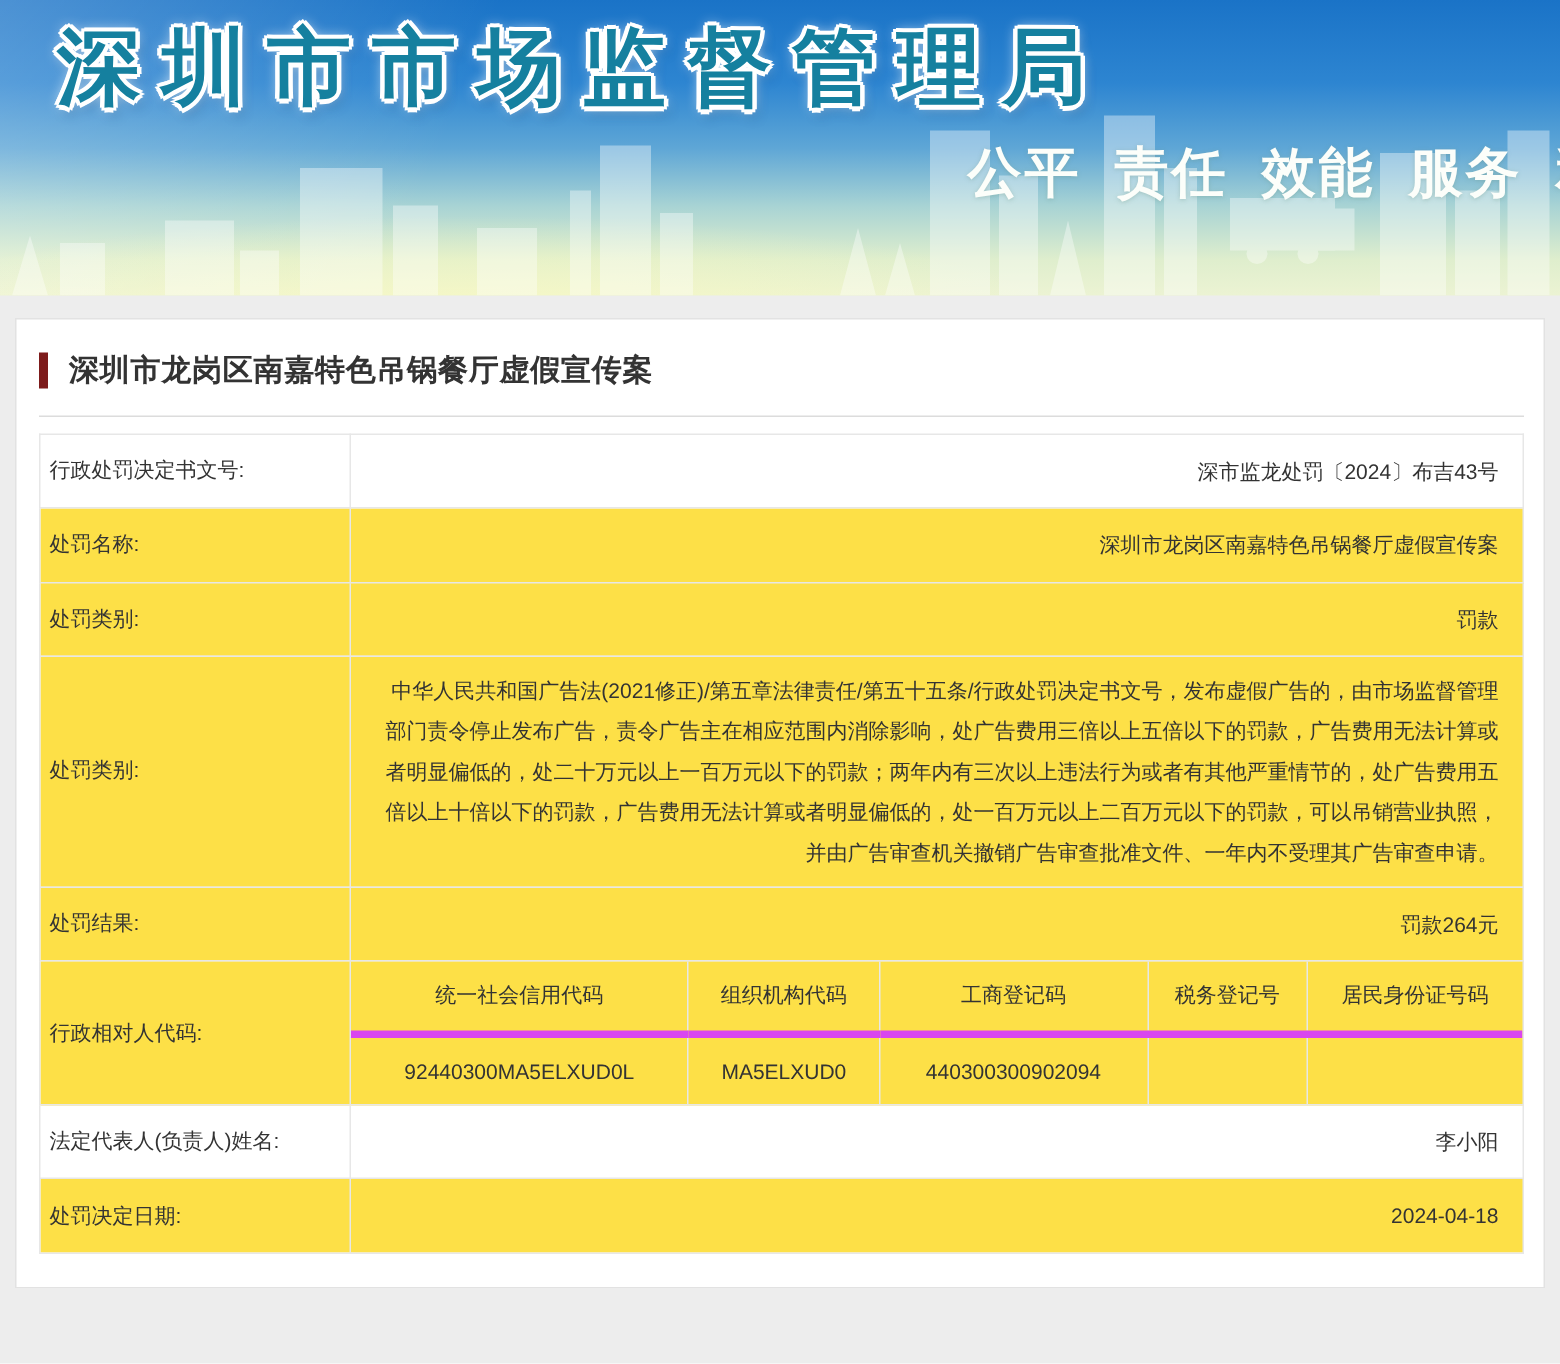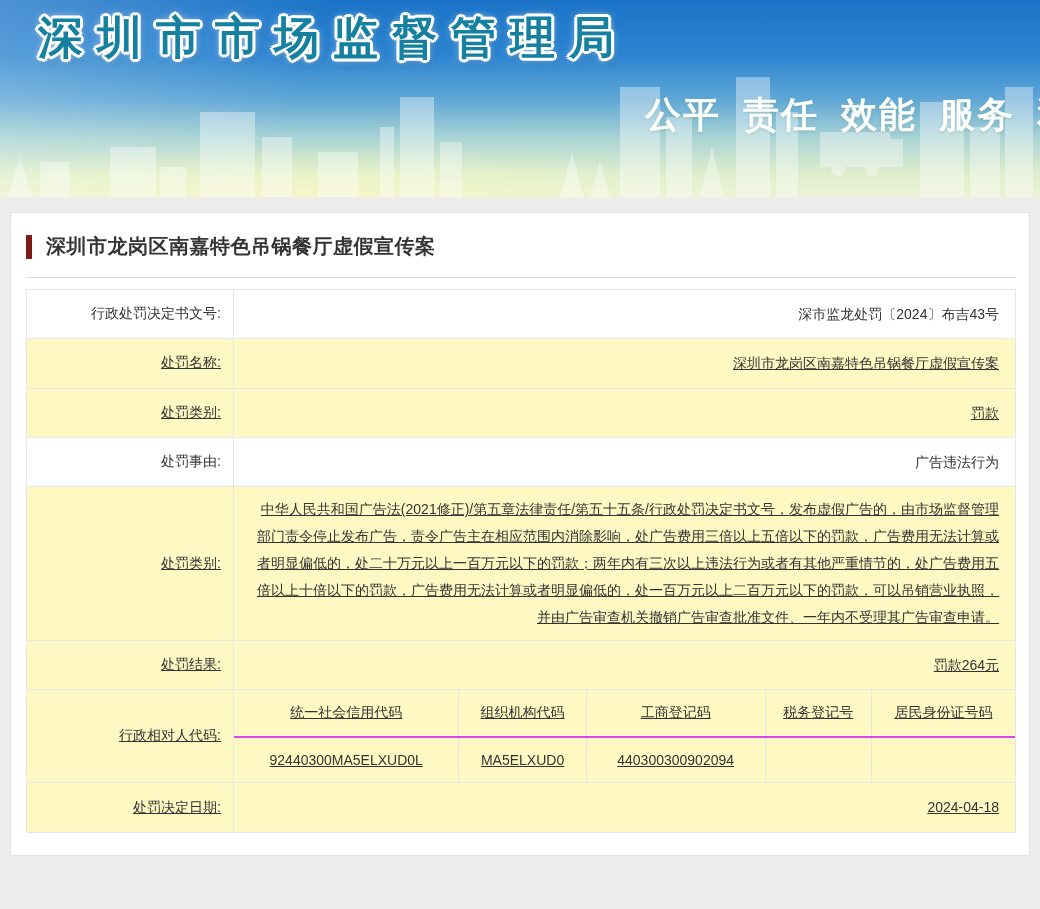--- a/index.html
+++ b/index.html
@@ -23,21 +23,21 @@
     content: ""; position: absolute; inset: 0;
     background: linear-gradient(112deg, rgba(255,255,255,0.22) 0%, rgba(255,255,255,0) 30%);
   }
   .banner::after {
     content: ""; position: absolute; inset: 0;
     background: radial-gradient(ellipse 55% 50% at 30% 108%, rgba(250,250,190,0.75), rgba(250,250,190,0) 70%);
   }
   .skyline { position: absolute; left: 0; bottom: 0; width: 1040px; height: 140px; z-index: 1; }
   .org-name {
     position: absolute; left: 38px; top: 8px; z-index: 2;
-    font-size: 45px; font-weight: bold; letter-spacing: 14px;
+    font-size: 56px; font-weight: bold; letter-spacing: 14px;
     color: #15809f; white-space: nowrap;
     text-shadow:
       -2px -2px 0 #fff, 2px -2px 0 #fff, -2px 2px 0 #fff, 2px 2px 0 #fff,
       -3px 0 0 #fff, 3px 0 0 #fff, 0 -3px 0 #fff, 0 3px 0 #fff,
       0 0 9px rgba(255,255,255,0.95), 3px 5px 7px rgba(10,70,130,0.35);
   }
   .banner-subtitle {
     position: absolute; left: 50px; top: 82px; z-index: 2;
     font-size: 31px; font-weight: bold; letter-spacing: 3px;
     color: #ffffff; white-space: nowrap;
@@ -84,46 +84,46 @@
     margin-top: 11px;
     border-collapse: collapse;
     font-size: 14px; color: #333;
   }
   table.record > tbody > tr > td {
     border: 1px solid #e7e7e7;
     vertical-align: middle;
   }
   td.field-label {
     width: 207px;
-    text-align: right;
+    text-align: left;
     padding: 14px 12px 14px 6px;
     white-space: nowrap;
   }
   td.field-value {
     text-align: right;
     padding: 14px 16px;
     line-height: 1.45;
   }
-  tr.shade > td { background: #fef9c3; text-decoration: underline; }
+  tr.shade > td { background: #fde047; }
   td.long-text { line-height: 27px; padding: 9px 16px; }
 
   
   td.nested-cell { padding: 0; }
   table.party-code {
     width: 100%; border-collapse: collapse;
     font-size: 14px; color: #333;
   }
   table.party-code th, table.party-code td {
     font-weight: normal;
     text-align: center;
     padding: 14px 6px;
     border-left: 1px solid #e7e7e7;
   }
   table.party-code th:first-child, table.party-code td:first-child { border-left: none; }
-  table.party-code thead th { border-bottom: 2px solid #d946ef; }
+  table.party-code thead th { border-bottom: 5px solid #d946ef; }
   .pc-col-1 { width: 28.8%; }
   .pc-col-2 { width: 16.3%; }
   .pc-col-3 { width: 22.9%; }
   .pc-col-4 { width: 13.6%; }
   .pc-col-5 { width: 18.4%; }
 </style>
 </head>
 <body>
 
 <div class="banner">
@@ -173,24 +173,20 @@
         <td class="field-value">深市监龙处罚〔2024〕布吉43号</td>
       </tr>
       <tr class="shade">
         <td class="field-label">处罚名称:</td>
         <td class="field-value">深圳市龙岗区南嘉特色吊锅餐厅虚假宣传案</td>
       </tr>
       <tr class="shade">
         <td class="field-label">处罚类别:</td>
         <td class="field-value">罚款</td>
       </tr>
-      <tr>
-        <td class="field-label">处罚事由:</td>
-        <td class="field-value">广告违法行为</td>
-      </tr>
       <tr class="shade">
         <td class="field-label">处罚类别:</td>
         <td class="field-value long-text">中华人民共和国广告法(2021修正)/第五章法律责任/第五十五条/行政处罚决定书文号，发布虚假广告的，由市场监督管理部门责令停止发布广告，责令广告主在相应范围内消除影响，处广告费用三倍以上五倍以下的罚款，广告费用无法计算或者明显偏低的，处二十万元以上一百万元以下的罚款；两年内有三次以上违法行为或者有其他严重情节的，处广告费用五倍以上十倍以下的罚款，广告费用无法计算或者明显偏低的，处一百万元以上二百万元以下的罚款，可以吊销营业执照，并由广告审查机关撤销广告审查批准文件、一年内不受理其广告审查申请。</td>
       </tr>
       <tr class="shade">
         <td class="field-label">处罚结果:</td>
         <td class="field-value">罚款264元</td>
       </tr>
       <tr class="shade">
         <td class="field-label">行政相对人代码:</td>
@@ -210,20 +206,24 @@
                 <td>92440300MA5ELXUD0L</td>
                 <td>MA5ELXUD0</td>
                 <td>440300300902094</td>
                 <td></td>
                 <td></td>
               </tr>
             </tbody>
           </table>
         </td>
       </tr>
+      <tr>
+        <td class="field-label">法定代表人(负责人)姓名:</td>
+        <td class="field-value">李小阳</td>
+      </tr>
       <tr class="shade">
         <td class="field-label">处罚决定日期:</td>
         <td class="field-value">2024-04-18</td>
       </tr>
 
     </tbody>
   </table>
 </div>
 
 </body></html>

